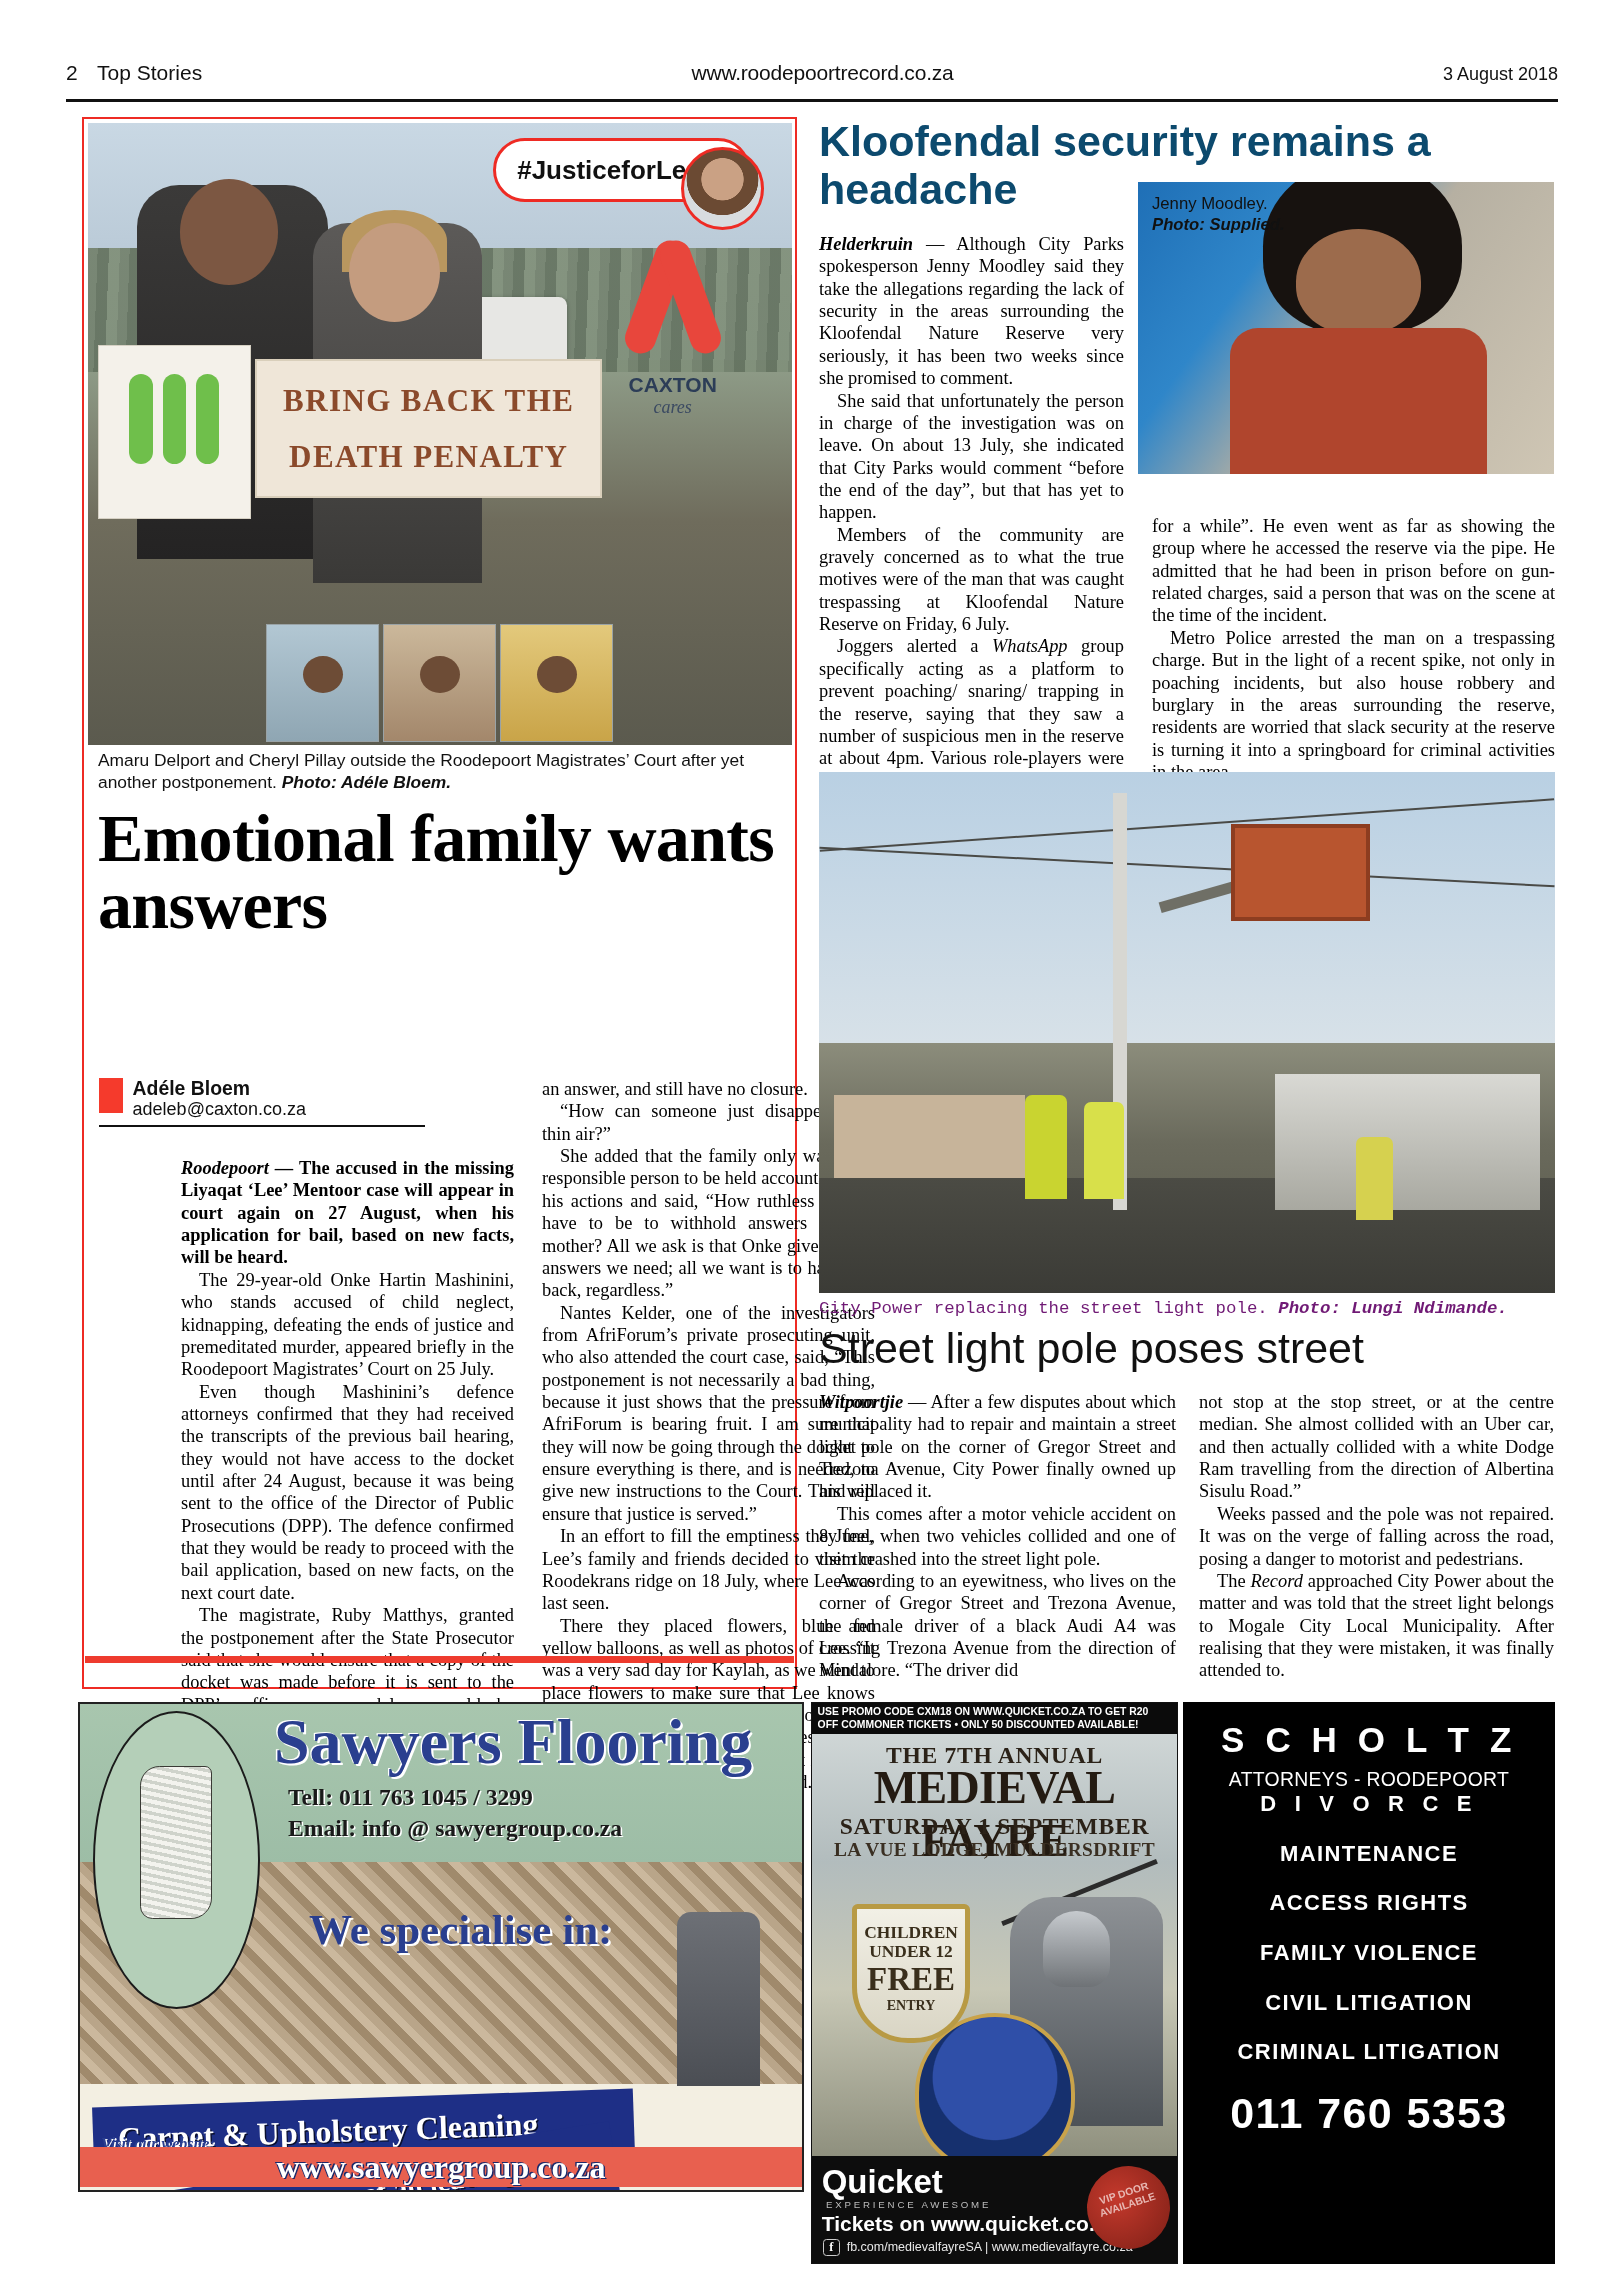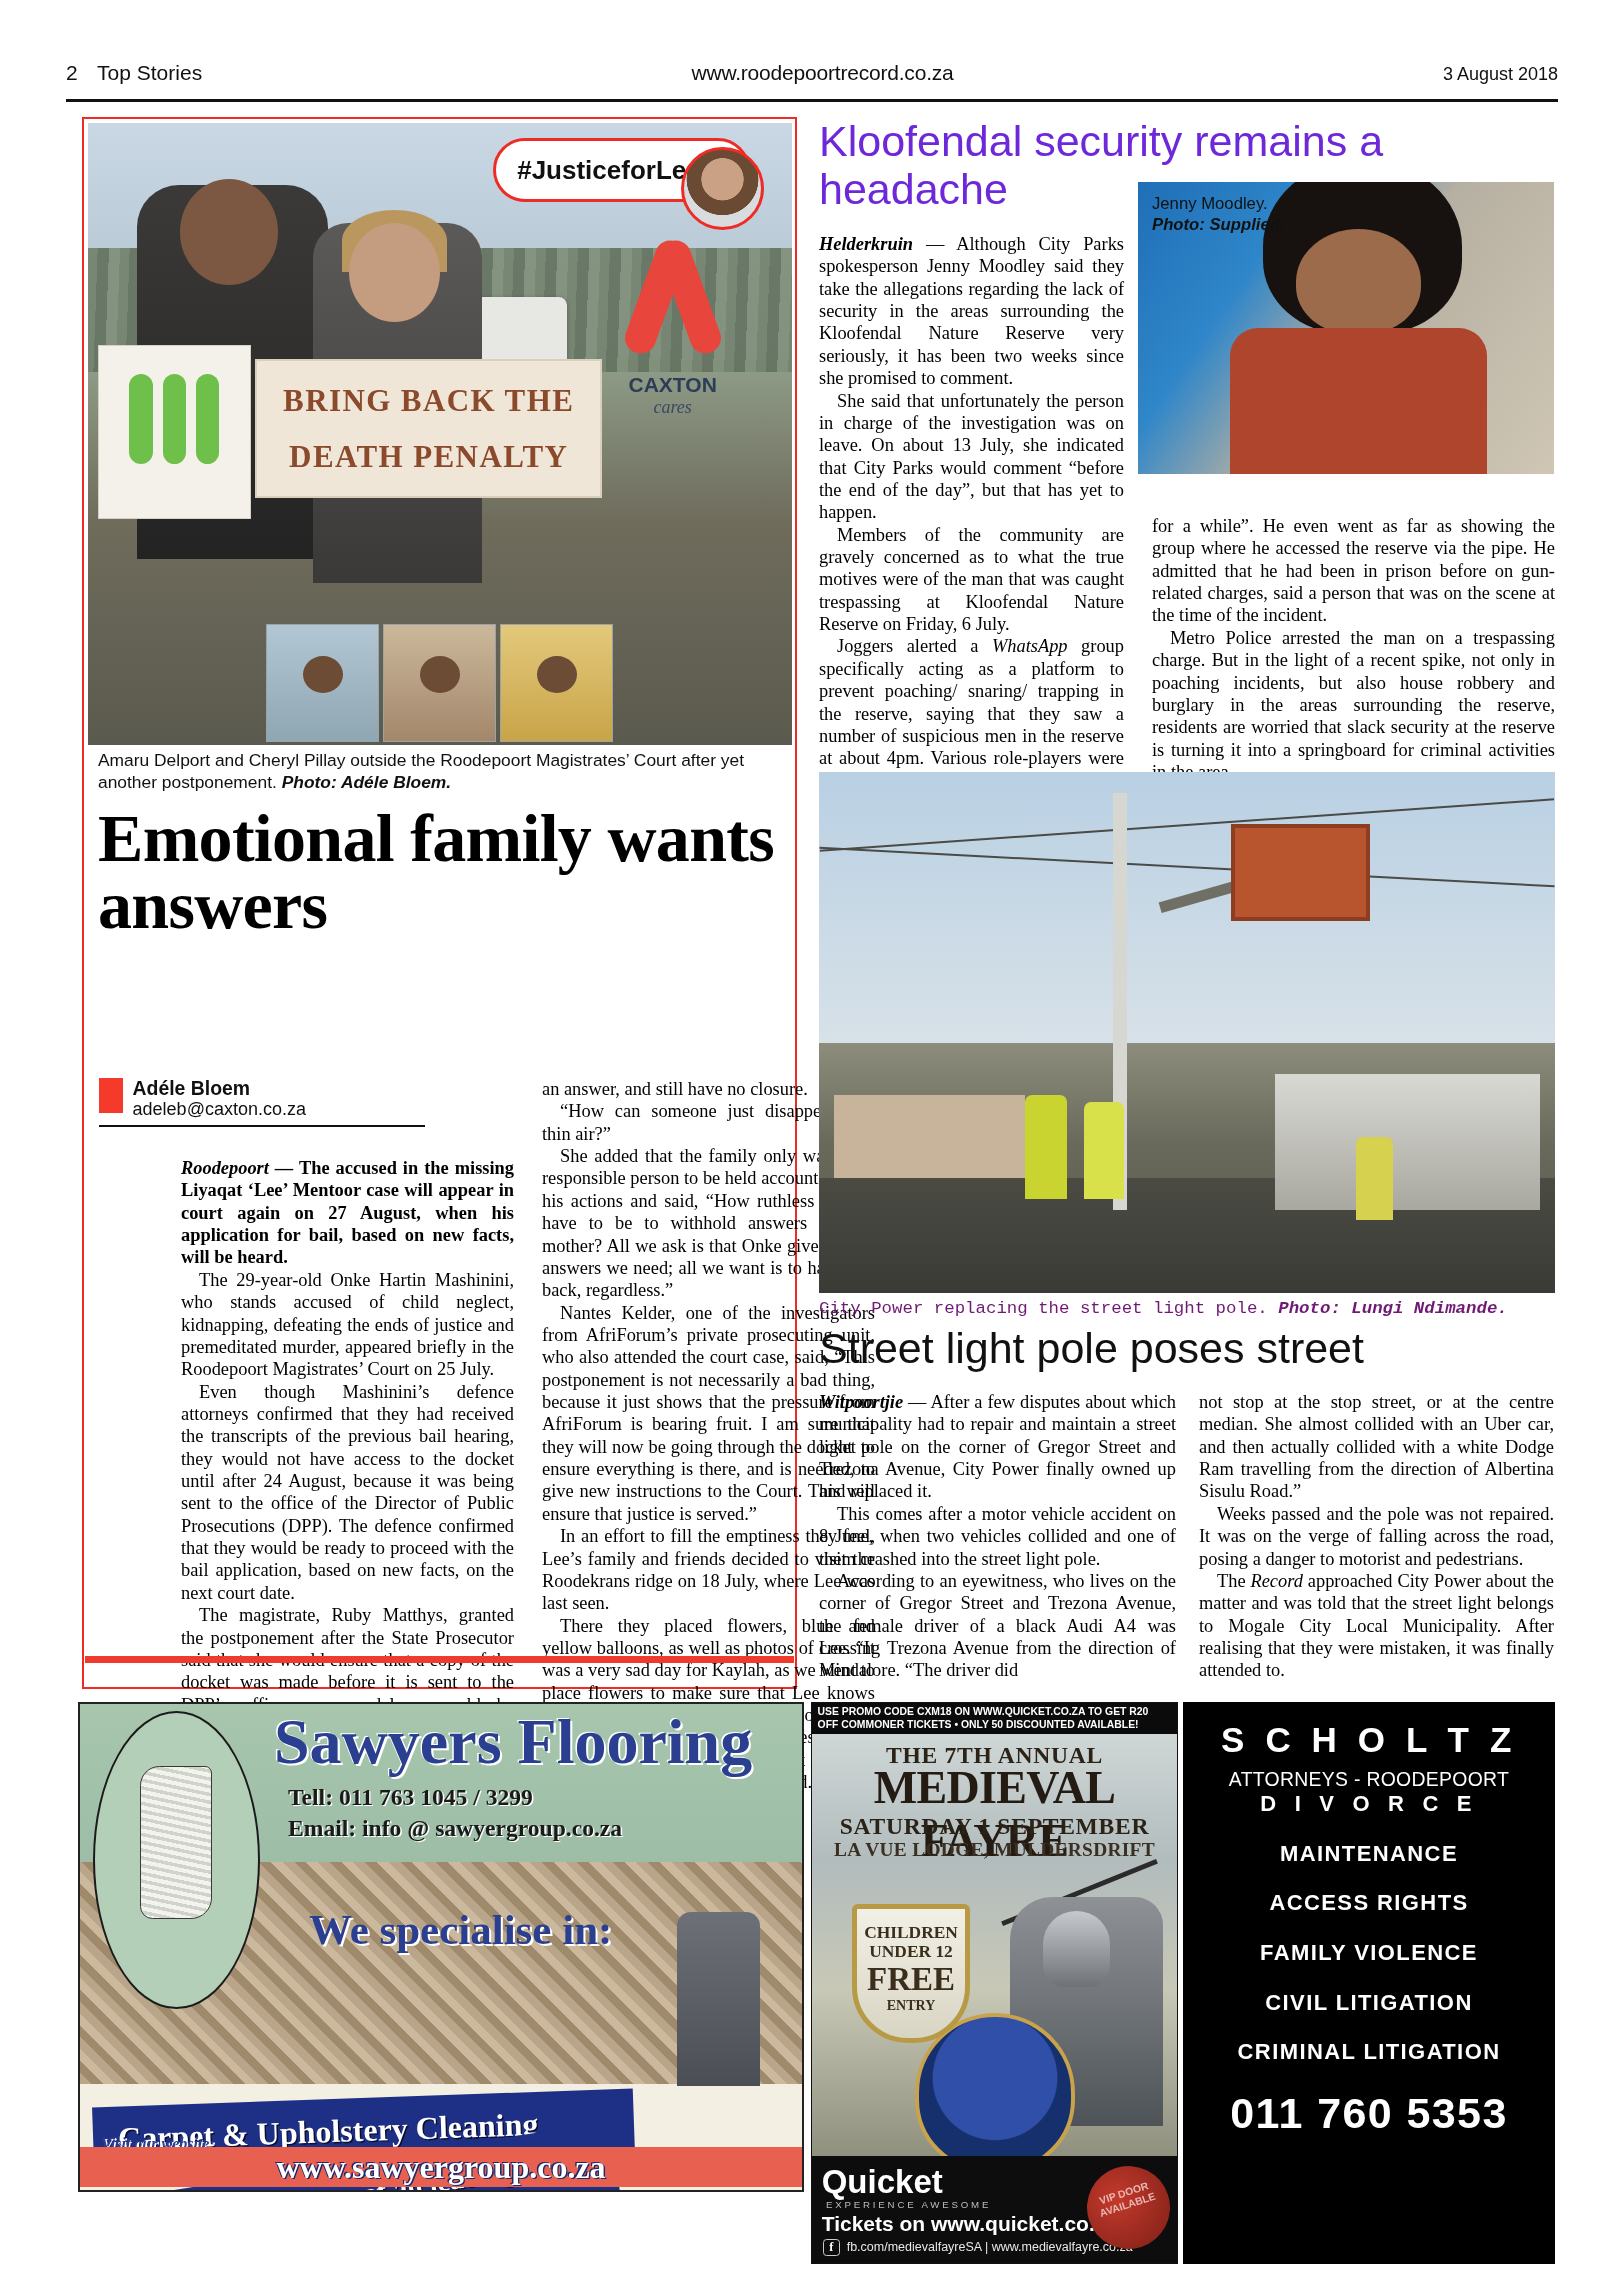--- a/index.html
+++ b/index.html
@@ -147,22 +147,22 @@
   .col p.lead i { font-style: italic; }
 
   .body-c1 { left: 97px; top: 1038px; width: 333px; }
   .body-c2 { left: 458px; top: 959px; width: 333px; }
 
   .redline { position:absolute; left:85px; top:1656px; width:709px; height:7px; background:#ee3b2e; }
 
   
   .kloof-head {
     position:absolute; left:819px; top:117px; width:736px;
-    font-family:"Liberation Sans", sans-serif; font-weight:400;
-    font-size: 43px; line-height: 1.12; color:#6d28d9;
+    font-family:"Liberation Sans", sans-serif; font-weight:700;
+    font-size: 43px; line-height: 1.12; color:#0c4a6e;
   }
   .jenny-photo {
     position:absolute; left: 1138px; top: 182px; width: 416px; height: 292px;
     background: linear-gradient(125deg,#1f6fb6 0%, #2f86c9 28%, #b6b0a2 52%, #cfc6b4 100%);
     overflow:hidden;
   }
   .jp-hair { position:absolute; left: 30%; top: -8%; width: 48%; height: 60%;
              background:#17120f; border-radius: 50% 50% 42% 42%; }
   .jp-face { position:absolute; left: 38%; top: 16%; width: 30%; height: 36%;
              background:#9c6b4c; border-radius: 50% 50% 45% 45%; }

